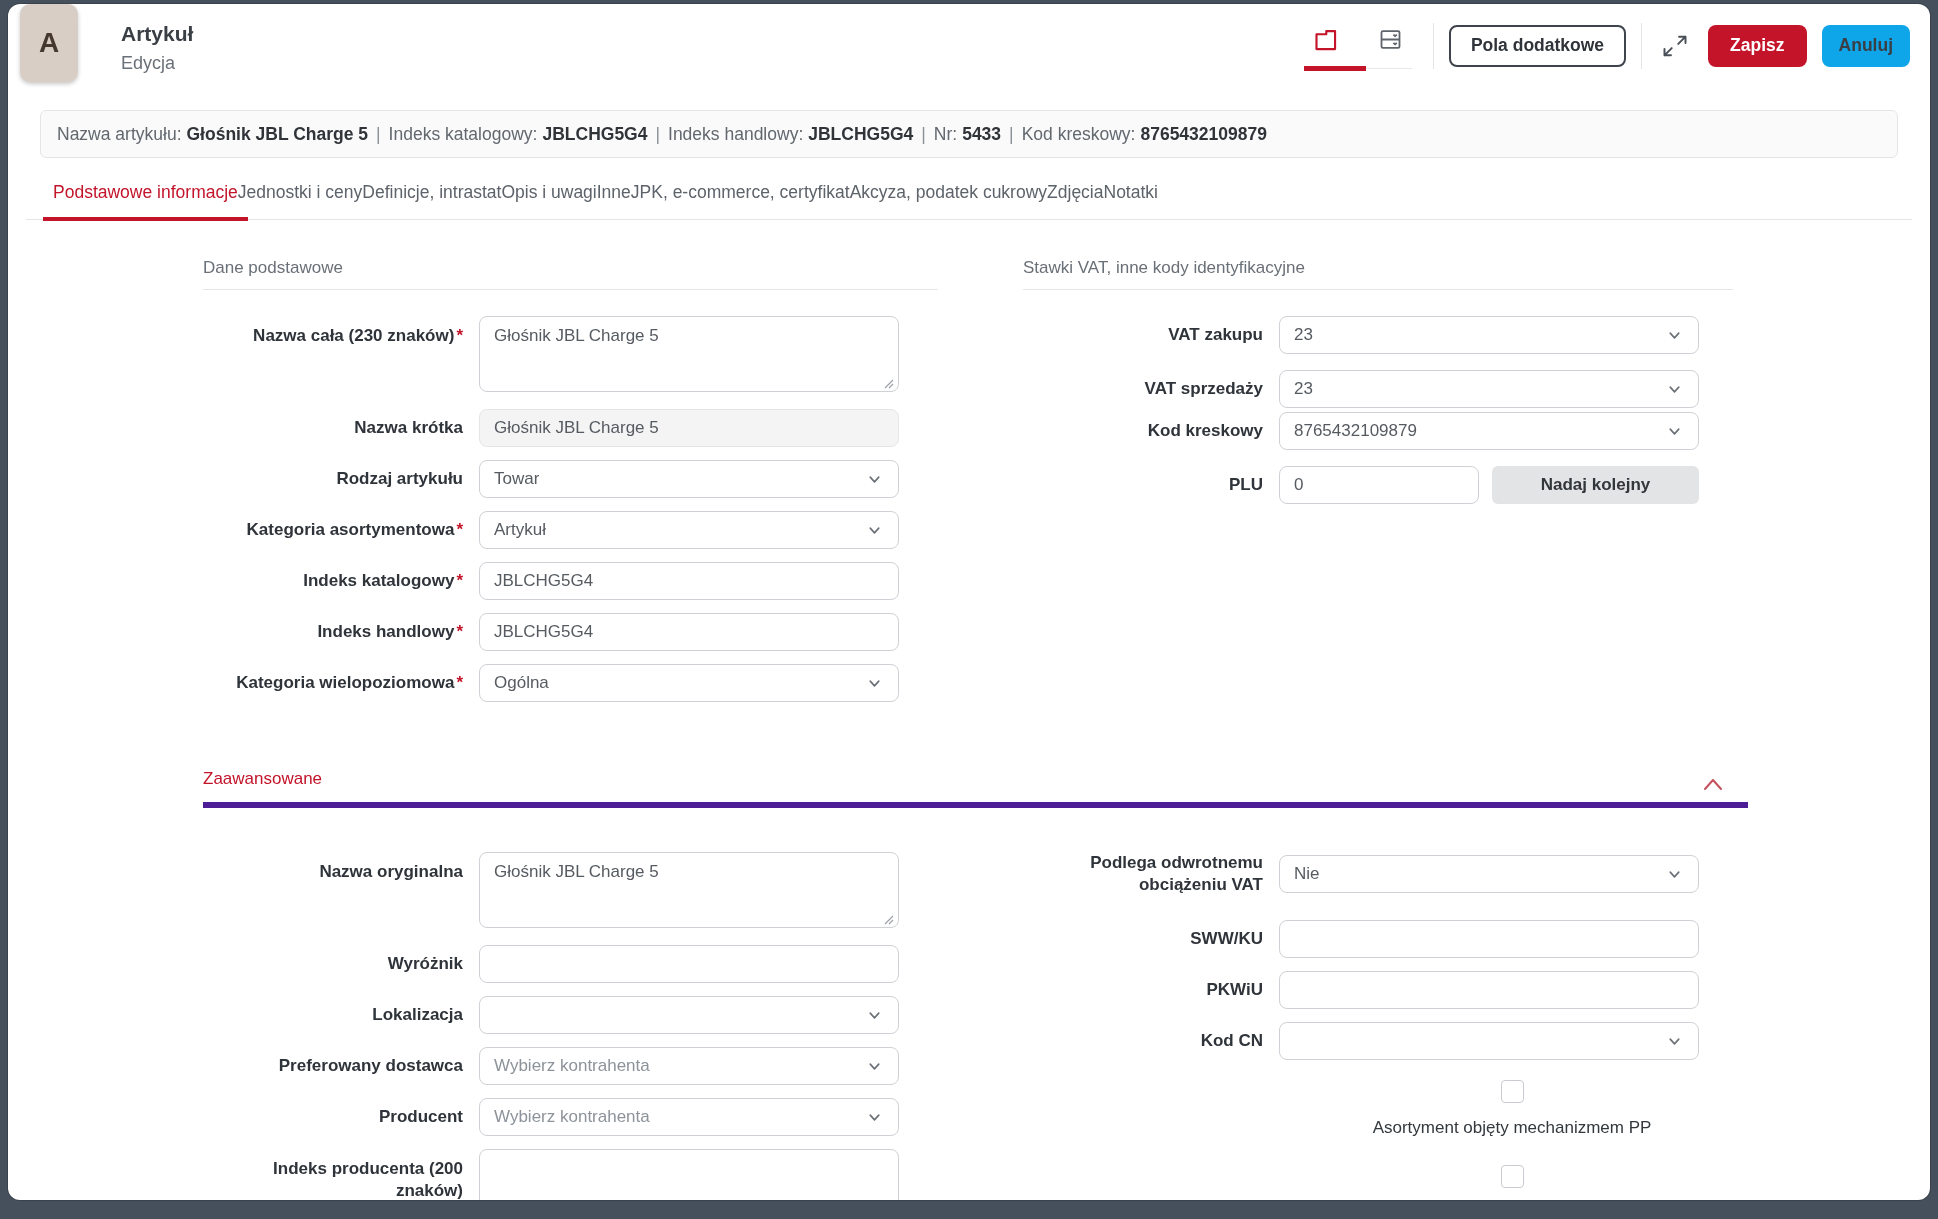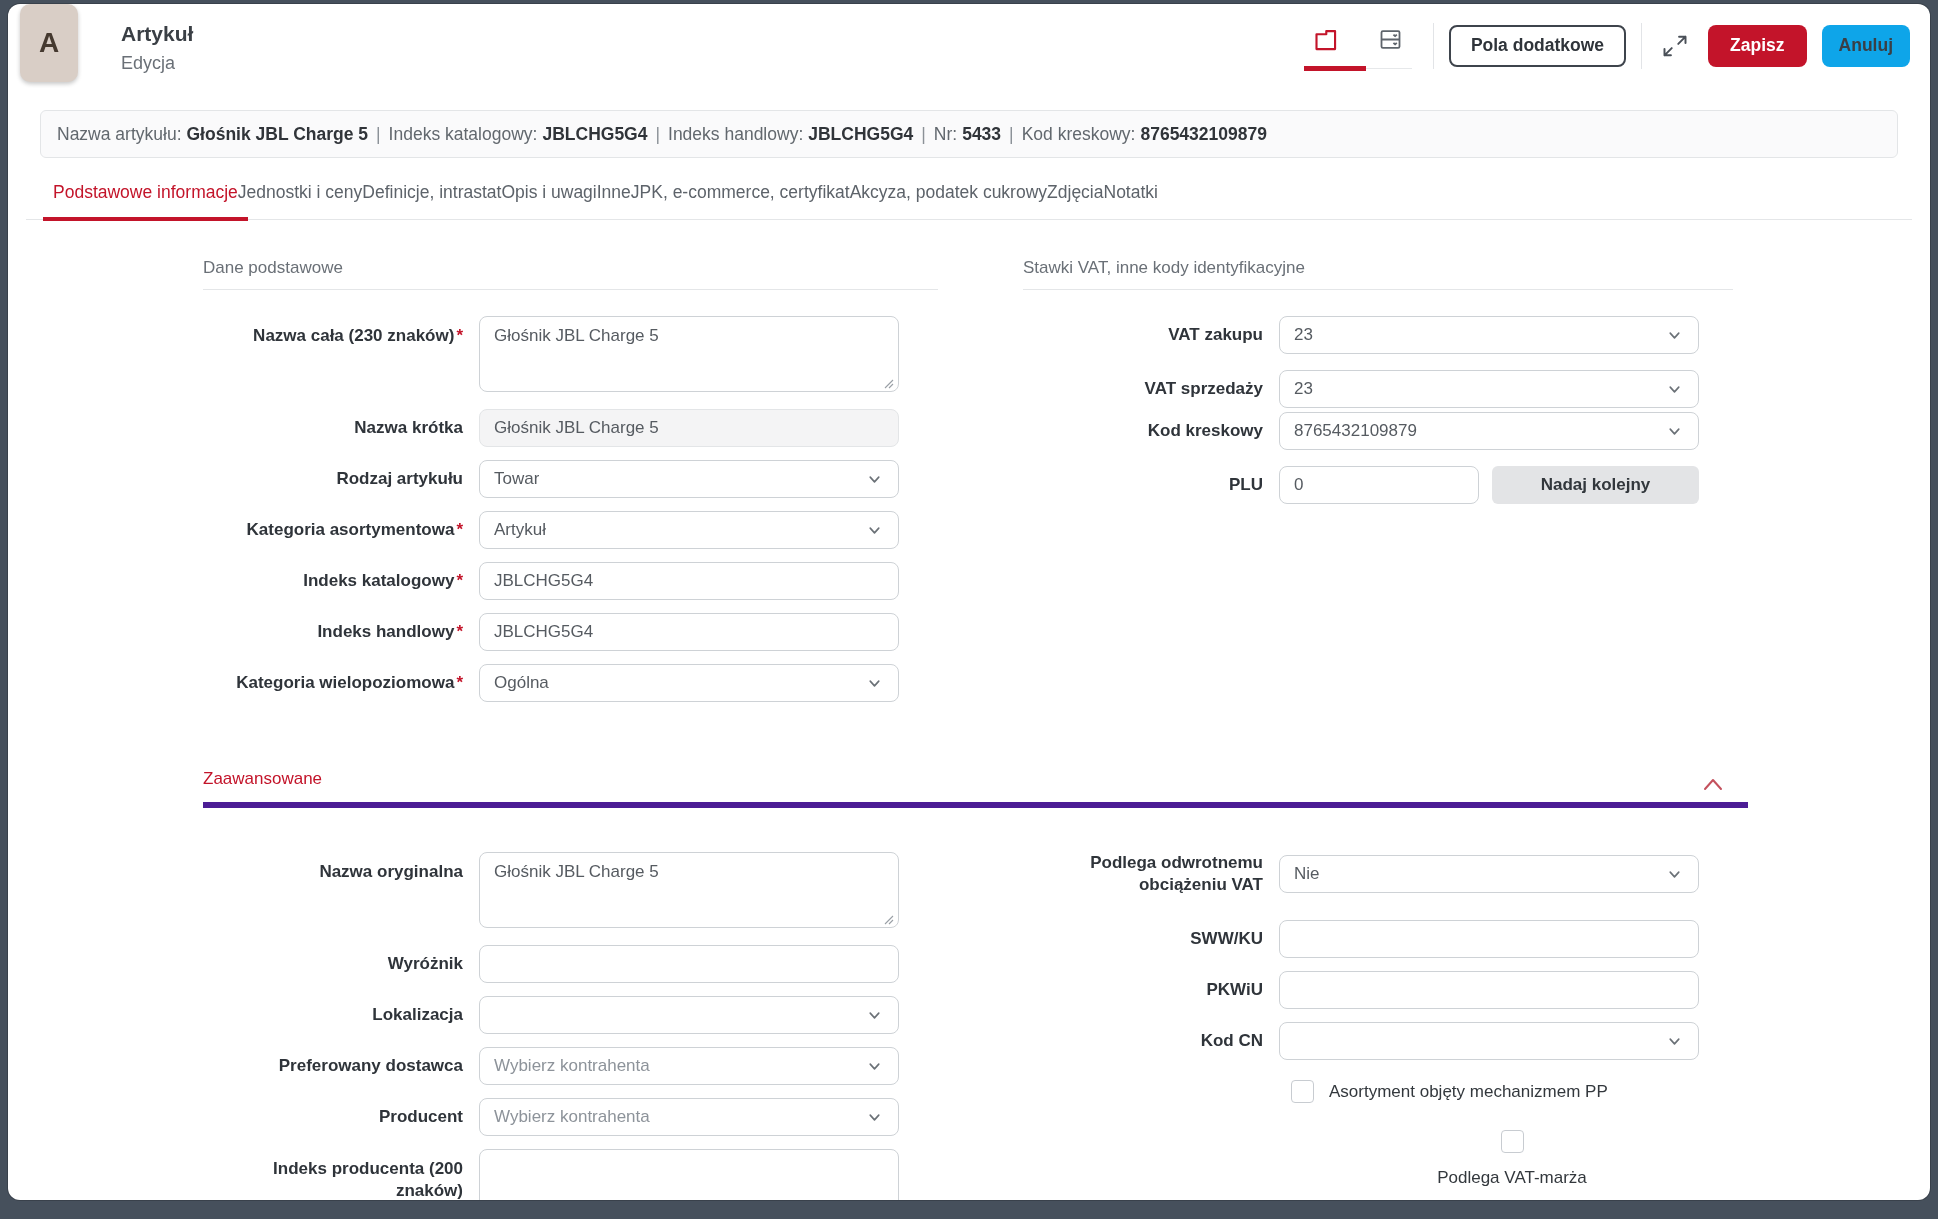--- a/index.html
+++ b/index.html
@@ -77,21 +77,21 @@
   .plu-row .ctrl { display:flex; align-items:center; }
   .plu-input { width:200px; flex:0 0 auto; }
   .plu-btn { width:207px; height:38px; margin-left:13px; background:#e3e4e6; border:none; border-radius:6px;
              font-family:inherit; font-size:17px; font-weight:bold; color:#32373c; cursor:pointer; }
 
   .adv-header { margin-top:54px; width:1545px; position:relative;
                 border-bottom:6px solid #4c1d95; padding-bottom:13px; cursor:pointer; }
   .adv-title { color:#c3142a; font-size:17px; }
   .adv-chevron { position:absolute; right:22px; bottom:10px; }
   .columns.adv { margin-top:44px; }
-  .check-row.adv1 { margin-top:20px; margin-bottom:27px; }
+  .check-row.adv1 { margin-top:20px; margin-bottom:27px;flex-direction:column; }
   .check-row.adv2 { margin-top:12px; margin-bottom:27px;flex-direction:column; }
 </style>
 </head>
 <body>
 
 <div class="stage">
   <div class="window">
 
     <div class="header">
       <div class="badge">

